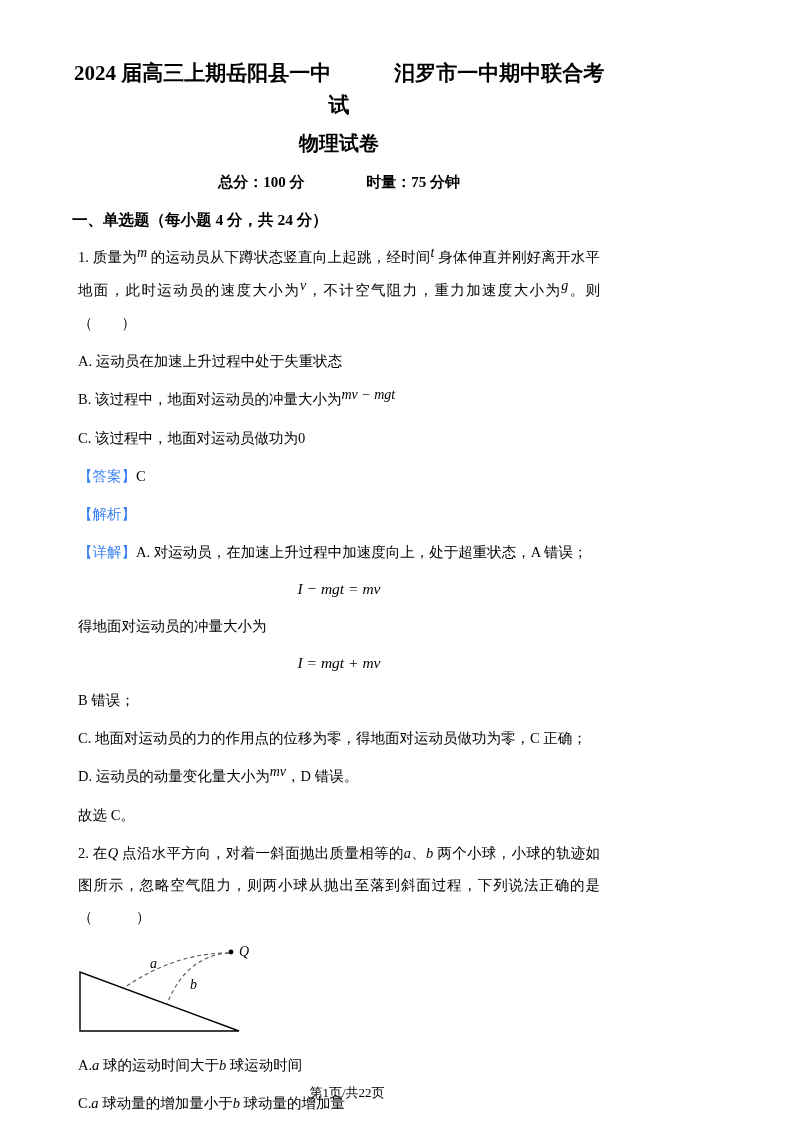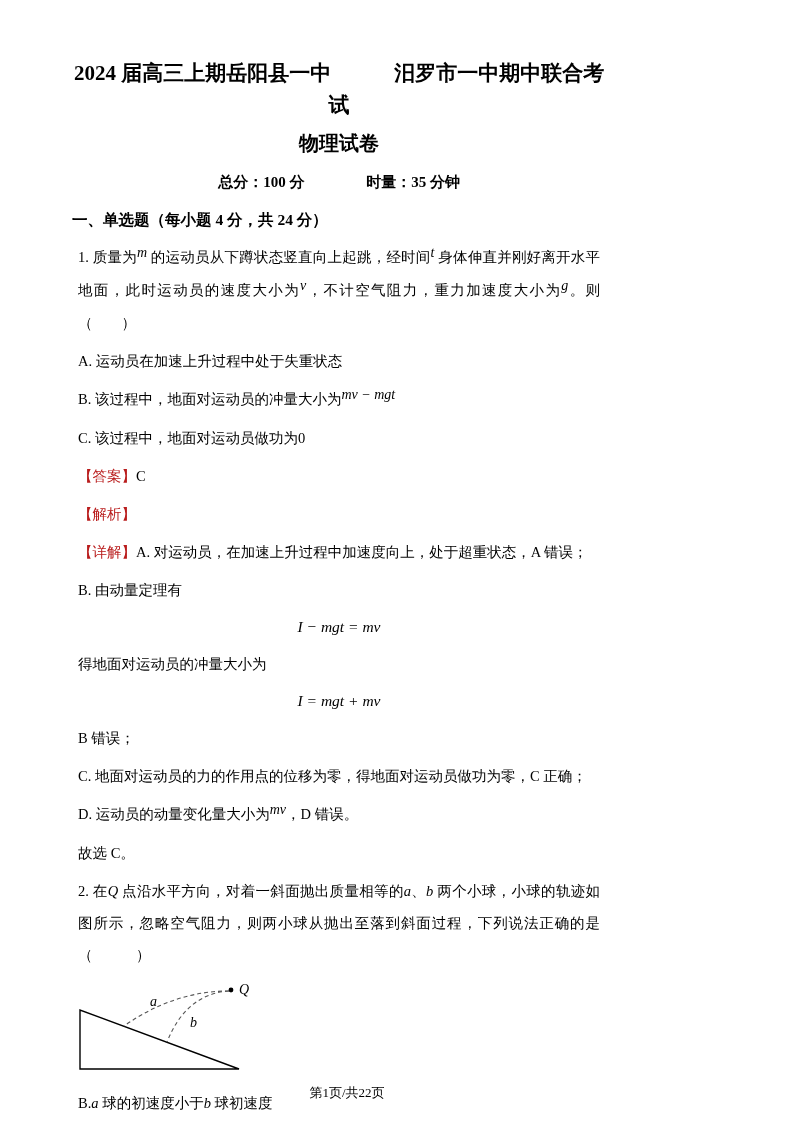--- a/index.html
+++ b/index.html
@@ -60,21 +60,21 @@
     font-size: 14px;
   }
   .equation {
     text-align: center;
     font-size: 15.5px;
     line-height: 30px;
     margin: 6px 0;
     font-family: "Liberation Serif", serif;
     font-style: italic;
   }
-  .teal { color: #b91c1c; }
+  .teal { color: #3b82f6; }
   .figure { margin: 6px 0 4px 2px; }
   .footer {
     position: absolute;
     bottom: 20px;
     left: 8px;
     width: 100%;
     text-align: center;
     font-size: 13px;
     margin-top: 44px;
   }
@@ -83,38 +83,37 @@
 <body>
 
 <div class="page">
   <div class="content">
 
     <h1 class="title">2024 届高三上期岳阳县一中　　　汨罗市一中期中联合考试</h1>
     <h2 class="subtitle">物理试卷</h2>
 
     <div class="score-line">
       <span>总分：100 分</span>
-      <span class="gap">时量：35 分钟</span>
+      <span class="gap">时量：75 分钟</span>
     </div>
 
     <div class="section-heading">一、单选题（每小题 4 分，共 24 分）</div>
 
     <p class="para"><span>1. 质量为</span><span class="sup">m</span><span> 的运动员从下蹲状态竖直向上起跳，经时间</span><span class="sup">t</span><span> 身体伸直并刚好离开水平地面，此时运动员的速度大小为</span><span class="sup">v</span><span>，不计空气阻力，重力加速度大小为</span><span class="sup">g</span><span>。则（　　）</span></p>
 
     <p class="para"><span>A. 运动员在加速上升过程中处于失重状态</span></p>
     <p class="para"><span>B. 该过程中，地面对运动员的冲量大小为</span><span class="sup">mv − mgt</span></p>
     <p class="para"><span>C. 该过程中，地面对运动员做功为0</span></p>
 
     <p class="para"><span class="teal">【答案】</span><span>C</span></p>
 
     <p class="para"><span class="teal">【解析】</span></p>
 
     <p class="para"><span class="teal">【详解】</span><span>A. 对运动员，在加速上升过程中加速度向上，处于超重状态，A 错误；</span></p>
 
-    <p class="para">B. 由动量定理有</p>
 
     <div class="equation">I − mgt = mv</div>
 
     <p class="para">得地面对运动员的冲量大小为</p>
 
     <div class="equation">I = mgt + mv</div>
 
     <p class="para">B 错误；</p>
     <p class="para">C. 地面对运动员的力的作用点的位移为零，得地面对运动员做功为零，C 正确；</p>
     <p class="para"><span>D. 运动员的动量变化量大小为</span><span class="sup">mv</span><span>，D 错误。</span></p>
@@ -131,19 +130,19 @@
 
         <path d="M 155 14 Q 112 17 93 65" fill="none" stroke="#555" stroke-width="1.1" stroke-dasharray="4 3"></path>
 
         <circle cx="157" cy="13" r="2.4" fill="#000"></circle>
         <text x="165" y="17" font-size="14" font-style="italic" font-family="Liberation Serif, serif">Q</text>
         <text x="76" y="29" font-size="14" font-style="italic" font-family="Liberation Serif, serif">a</text>
         <text x="116" y="50" font-size="14" font-style="italic" font-family="Liberation Serif, serif">b</text>
       </svg>
     </div>
 
-    <p class="para"><span>B.</span><span class="math">a</span><span> 球的初速度小于</span><span class="math">b</span><span> 球初速度</span></p>
+    <p class="para"><span>A.</span><span class="math">a</span><span> 球的运动时间大于</span><span class="math">b</span><span> 球运动时间</span></p>
     <p class="para"><span>C.</span><span class="math">a</span><span> 球动量的增加量小于</span><span class="math">b</span><span> 球动量的增加量</span></p>
 
   </div>
 
   <div class="footer">第1页/共22页</div>
 </div>
 
 </body></html>

